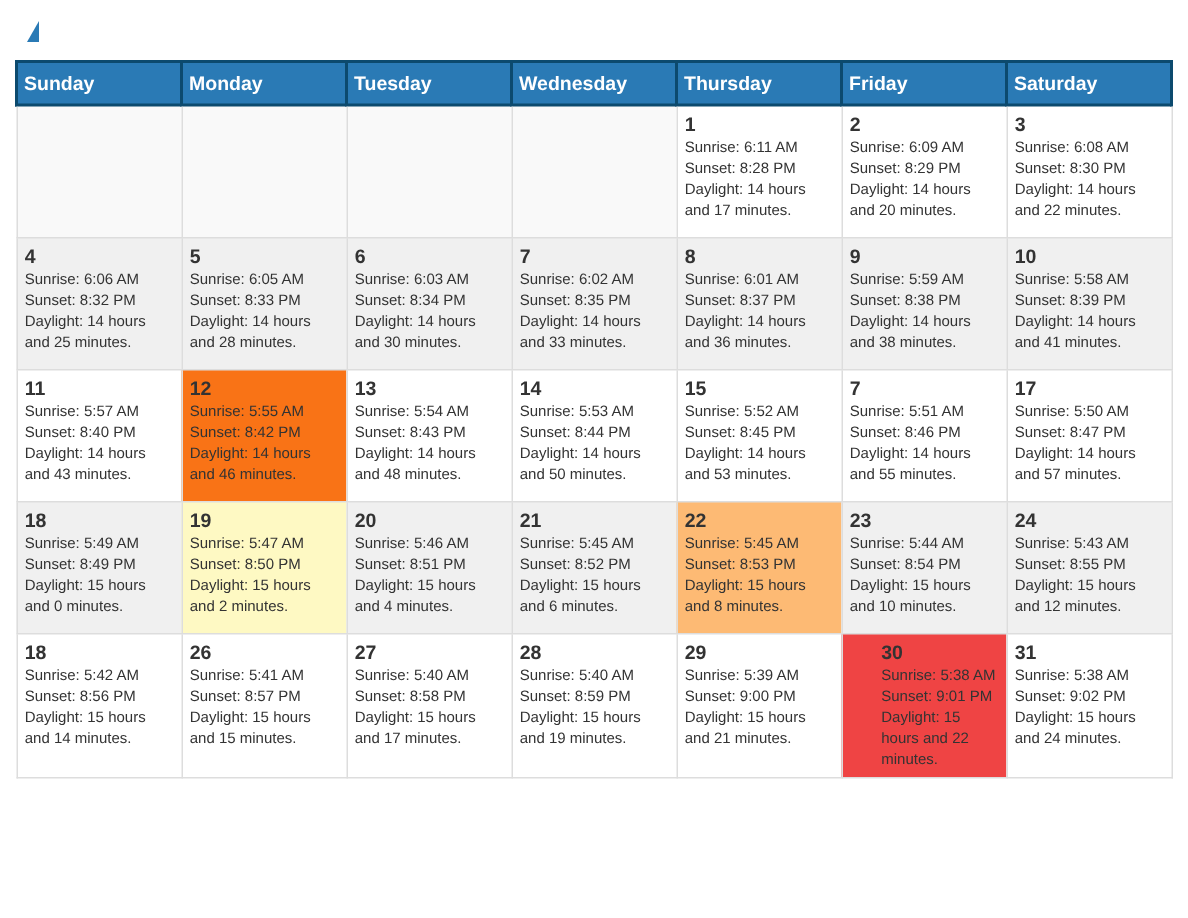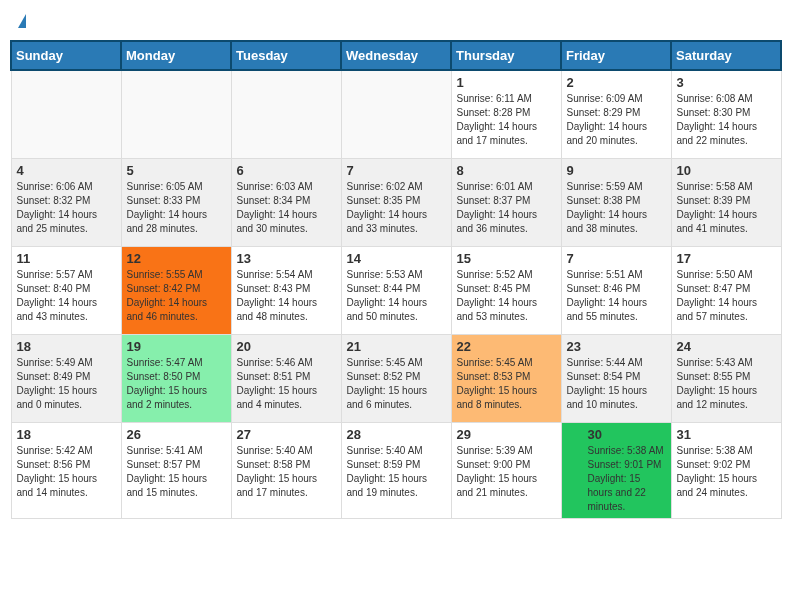--- a/index.html
+++ b/index.html
@@ -206,21 +206,21 @@
         <td style="background: rgb(255, 255, 255);">
           <span class="day-num">17</span>
           <div class="day-info">Sunrise: 5:50 AM<br>Sunset: 8:47 PM<br>Daylight: 14 hours and 57 minutes.</div>
         </td>
       </tr>
       <tr>
         <td style="background: rgb(240, 240, 240);">
           <span class="day-num">18</span>
           <div class="day-info">Sunrise: 5:49 AM<br>Sunset: 8:49 PM<br>Daylight: 15 hours and 0 minutes.</div>
         </td>
-        <td style="background: #86efac;">
+        <td style="background: #fef9c3;">
           <span class="day-num">19</span>
           <div class="day-info">Sunrise: 5:47 AM<br>Sunset: 8:50 PM<br>Daylight: 15 hours and 2 minutes.</div>
         </td>
         <td style="background: rgb(240, 240, 240);">
           <span class="day-num">20</span>
           <div class="day-info">Sunrise: 5:46 AM<br>Sunset: 8:51 PM<br>Daylight: 15 hours and 4 minutes.</div>
         </td>
         <td style="background: rgb(240, 240, 240);">
           <span class="day-num">21</span>
           <div class="day-info">Sunrise: 5:45 AM<br>Sunset: 8:52 PM<br>Daylight: 15 hours and 6 minutes.</div>
@@ -252,21 +252,21 @@
           <div class="day-info">Sunrise: 5:40 AM<br>Sunset: 8:58 PM<br>Daylight: 15 hours and 17 minutes.</div>
         </td>
         <td style="background: rgb(255, 255, 255);">
           <span class="day-num">28</span>
           <div class="day-info">Sunrise: 5:40 AM<br>Sunset: 8:59 PM<br>Daylight: 15 hours and 19 minutes.</div>
         </td>
         <td style="background: rgb(255, 255, 255); margin-top: 36px;">
           <span class="day-num">29</span>
           <div class="day-info">Sunrise: 5:39 AM<br>Sunset: 9:00 PM<br>Daylight: 15 hours and 21 minutes.</div>
         </td>
-        <td style="background: #22c55e; padding-left: 26px;">
+        <td style="background: #ef4444; padding-left: 26px;">
           <span class="day-num">30</span>
           <div class="day-info">Sunrise: 5:38 AM<br>Sunset: 9:01 PM<br>Daylight: 15 hours and 22 minutes.</div>
         </td>
         <td style="background: rgb(255, 255, 255);">
           <span class="day-num">31</span>
           <div class="day-info">Sunrise: 5:38 AM<br>Sunset: 9:02 PM<br>Daylight: 15 hours and 24 minutes.</div>
         </td>
       </tr>
     </tbody>
 </table>

